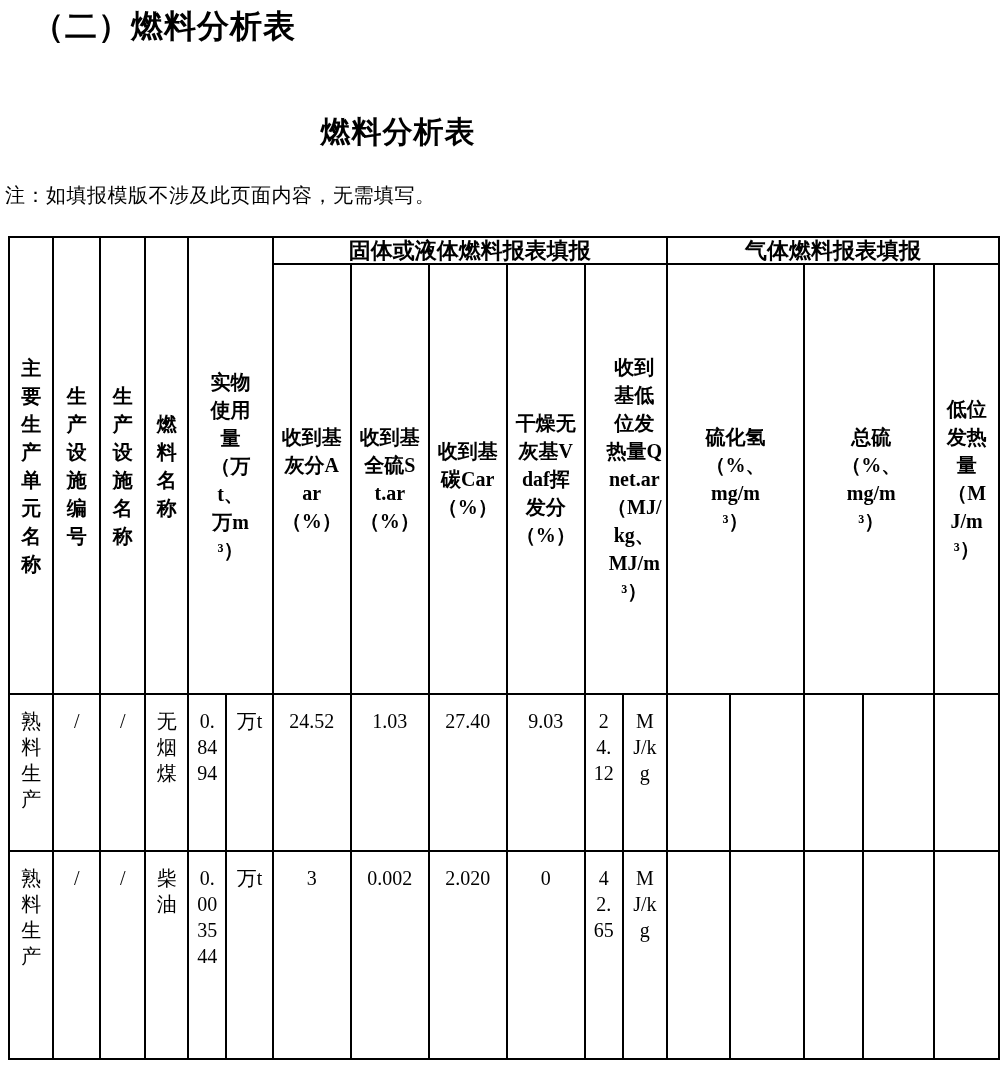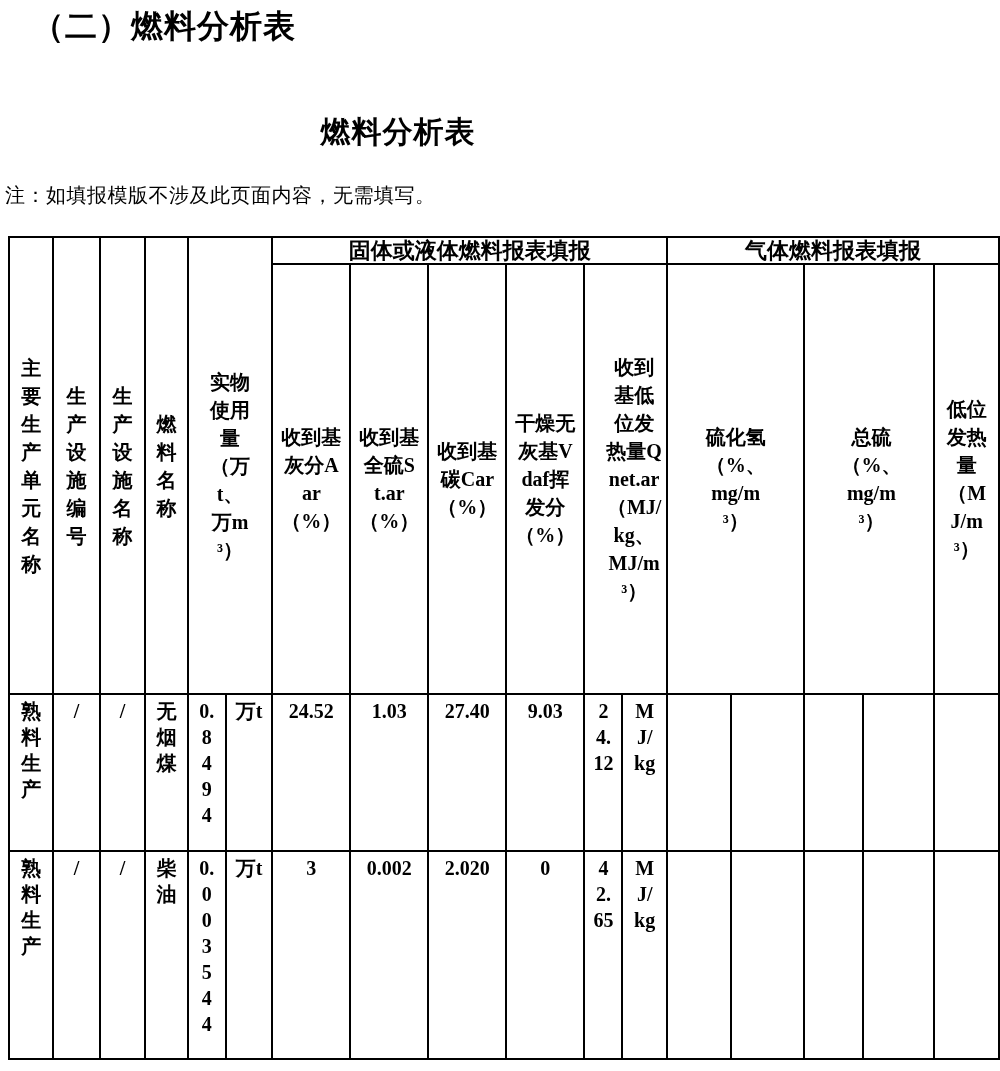--- a/index.html
+++ b/index.html
@@ -25,21 +25,21 @@
     border-collapse:collapse;table-layout:fixed;
     font-size:20px;
   }
   .fuel th,.fuel td{
     border:2px solid #000;
     text-align:center;
     word-break:break-all;overflow-wrap:break-word;
     padding:2px 8px;
   }
   .fuel th{font-weight:bold;line-height:28px;vertical-align:middle;}
-  .fuel td{font-weight:bold;line-height:26px;vertical-align:top;padding-top:3px;}
+  .fuel td{font-weight:normal;line-height:26px;vertical-align:top;padding-top:13px;}
   tr.group-row{height:27px;}
   tr.group-row th.group{font-size:22px;line-height:24px;padding:0 2px;border-radius:8px;}
   tr.sub-row{height:430px;}
   tr.data-row-1{height:157px;}
   tr.data-row-2{height:208px;}
   
   .p1{padding-left:12px;padding-right:12px;}
   .p2{padding-left:14px;padding-right:14px;}
   .p3{padding-left:13px;padding-right:13px;}
   .p4{padding-left:12px;padding-right:12px;}

